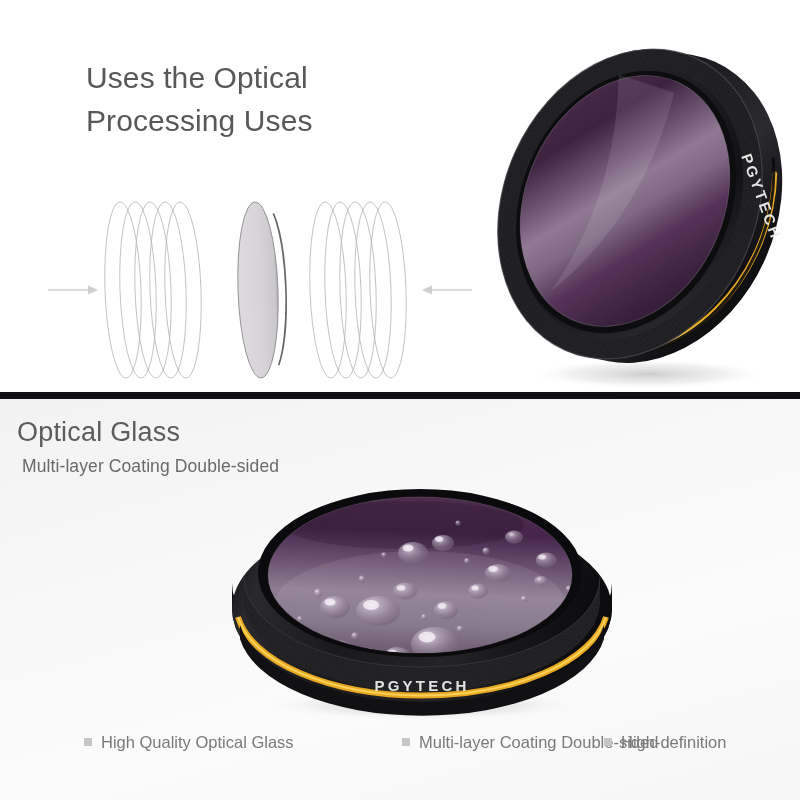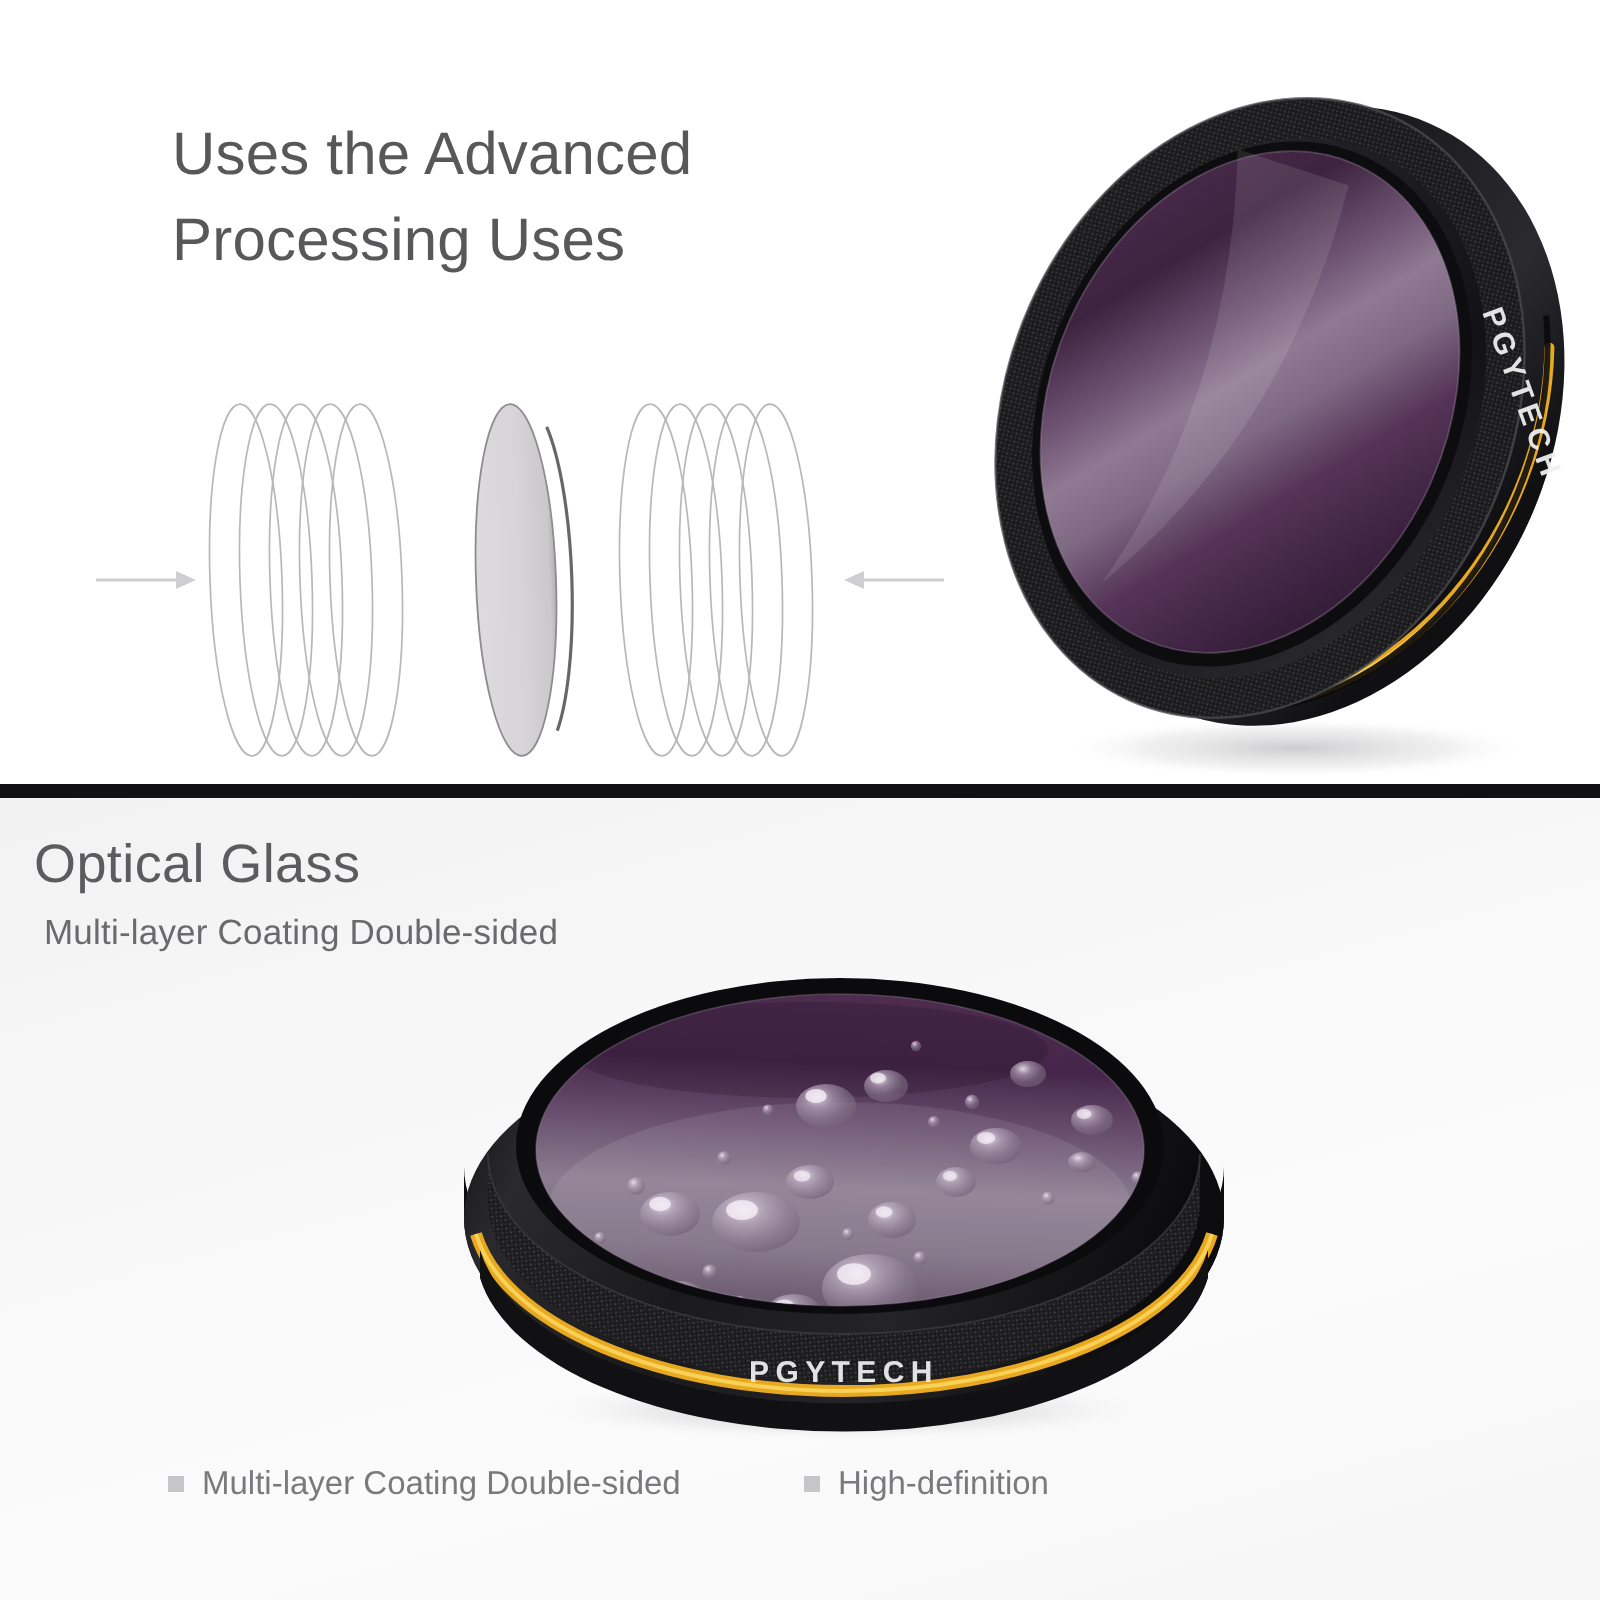--- a/index.html
+++ b/index.html
@@ -98,21 +98,21 @@
   svg { display:block; overflow:visible; }
 </style>
 </head>
 <body>
 
 <div id="page">
 
   <div id="top-panel">
 
     <div id="headline">
-      <span class="l1">Uses the Advanced</span>
+      <span class="l1">Uses the Optical</span>
       <span class="l2">Processing Uses</span>
     </div>
 
     <div id="diagram">
       <svg width="440" height="200" viewBox="0 0 440 200">
         <defs>
           <linearGradient id="glassFill" x1="0" y1="0" x2="1" y2="0">
             <stop offset="0%" stop-color="#dddbdd"></stop>
             <stop offset="55%" stop-color="#d6d4d7"></stop>
             <stop offset="92%" stop-color="#cbc8cc"></stop>
@@ -410,20 +410,24 @@
 
         <text x="208" y="232" text-anchor="middle" fill="#ececec" font-family="'Liberation Sans', sans-serif" font-size="15" font-weight="700" letter-spacing="3.2" opacity="0.95">PGYTECH</text>
       </svg>
     </div>
 
   </div>
 
   <div id="features">
     <div class="feature">
       <span class="bullet"></span>
+      <span>High Quality Optical Glass</span>
+    </div>
+    <div class="feature">
+      <span class="bullet"></span>
       <span>Multi-layer Coating Double-sided</span>
     </div>
     <div class="feature">
       <span class="bullet"></span>
       <span>High-definition</span>
     </div>
 
   </div>
 
 </div>

